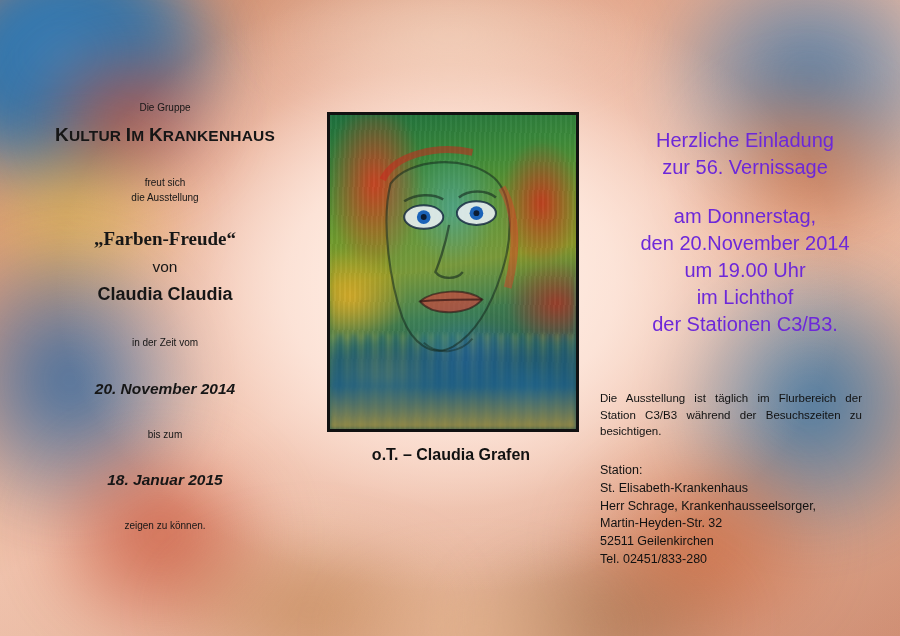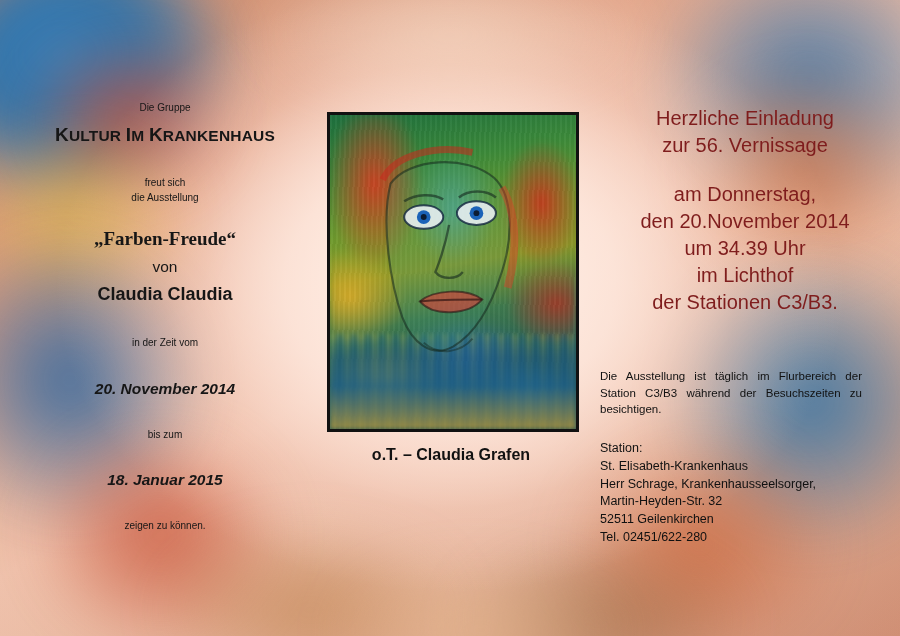--- a/index.html
+++ b/index.html
@@ -162,21 +162,22 @@
   
   .col-right {
     left: 600px;
     top: 105px;
     width: 290px;
   }
   .invite {
     text-align: center;
     font-size: 20px;
     line-height: 1.35;
-    color: #7f1d1d;
+    color: #6d28d9;
+    margin-top: 22px;
   }
   .invite .blk { margin: 0; }
   .invite-gap { height: 22px; }
   .details {
     margin-top: 52px;
     font-size: 11.5px;
     line-height: 1.45;
     color: #111;
     text-align: justify;
     width: 262px;
@@ -283,30 +284,30 @@
     <div class="art-caption">o.T. – Claudia Grafen</div>
   </div>
 
   <div class="col col-right">
     <div class="invite">
       <p class="blk">Herzliche Einladung</p>
       <p class="blk">zur 56. Vernissage</p>
       <div class="invite-gap"></div>
       <p class="blk">am  Donnerstag,</p>
       <p class="blk">den 20.November 2014</p>
-      <p class="blk">um 34.39 Uhr</p>
+      <p class="blk">um 19.00 Uhr</p>
       <p class="blk">im Lichthof</p>
       <p class="blk">der Stationen C3/B3.</p>
     </div>
 
     <div class="details">Die Ausstellung ist täglich im Flurbereich der Station C3/B3 während der Besuchszeiten zu besichtigen.</div>
 
     <div class="contact">
       <div>Station:</div>
       <div>St. Elisabeth-Krankenhaus</div>
       <div>Herr Schrage, Krankenhausseelsorger,</div>
       <div>Martin-Heyden-Str. 32</div>
       <div>52511 Geilenkirchen</div>
-      <div>Tel. 02451/622-280</div>
+      <div>Tel. 02451/833-280</div>
     </div>
   </div>
 
 </div>
 
 </body></html>

